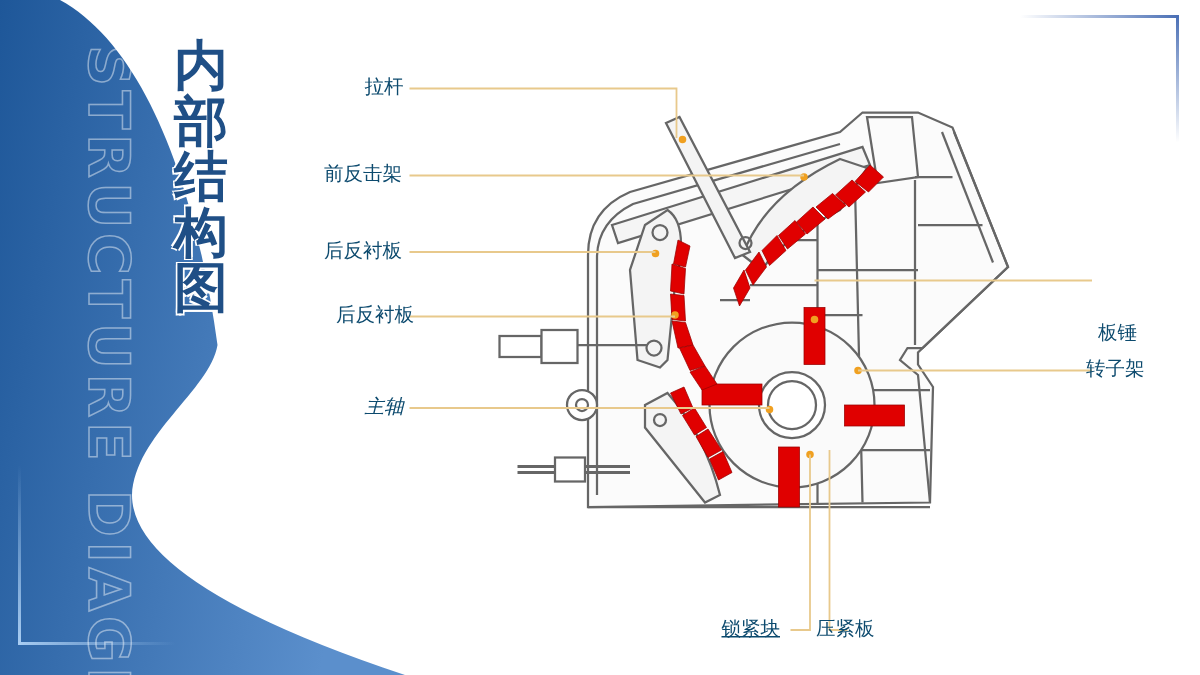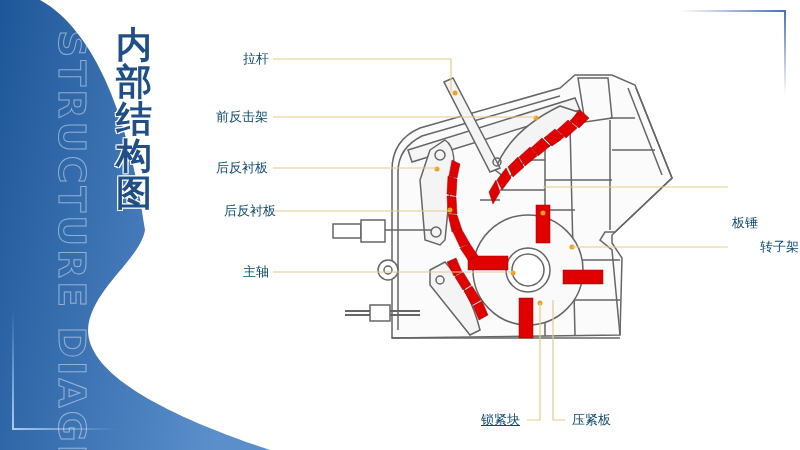--- a/index.html
+++ b/index.html
@@ -148,17 +148,17 @@
     <path d="M572,247 L728,247"></path>
     <path d="M540,303 L540,420 L527,420"></path>
     <path d="M553,300 L553,420 L565,420"></path>
   </g>
 </svg>
 
 <div class="label" style="left:243px;top:51px;">拉杆</div>
 <div class="label" style="left:216px;top:109px;text-align:center;">前反击架</div>
 <div class="label" style="left:216px;top:160px;">后反衬板</div>
 <div class="label" style="left:224px;top:203px;">后反衬板</div>
-<div class="label" style="left:243px;top:264px;">主轴</div>
+<div class="label" style="left:243px;top:264px;font-style:italic;">主轴</div>
 <div class="label" style="left:732px;top:179px;margin-top:36px;">板锤</div>
-<div class="label" style="left:760px;top:239px;">转子架</div>
+<div class="label" style="left:724px;top:239px;">转子架</div>
 <div class="label" style="left:481px;top:412px;text-decoration:underline;">锁紧块</div>
-<div class="label" style="left:572px;top:412px;">压紧板</div>
+<div class="label" style="left:544px;top:412px;">压紧板</div>
 
 </body></html>

